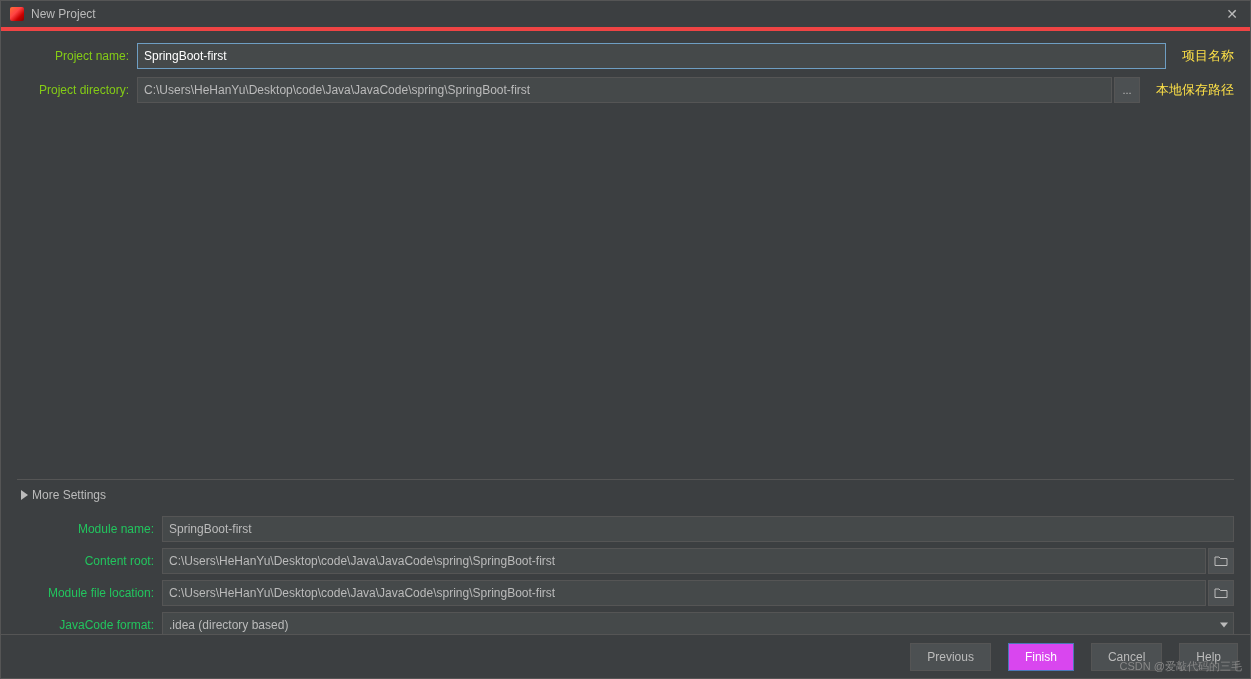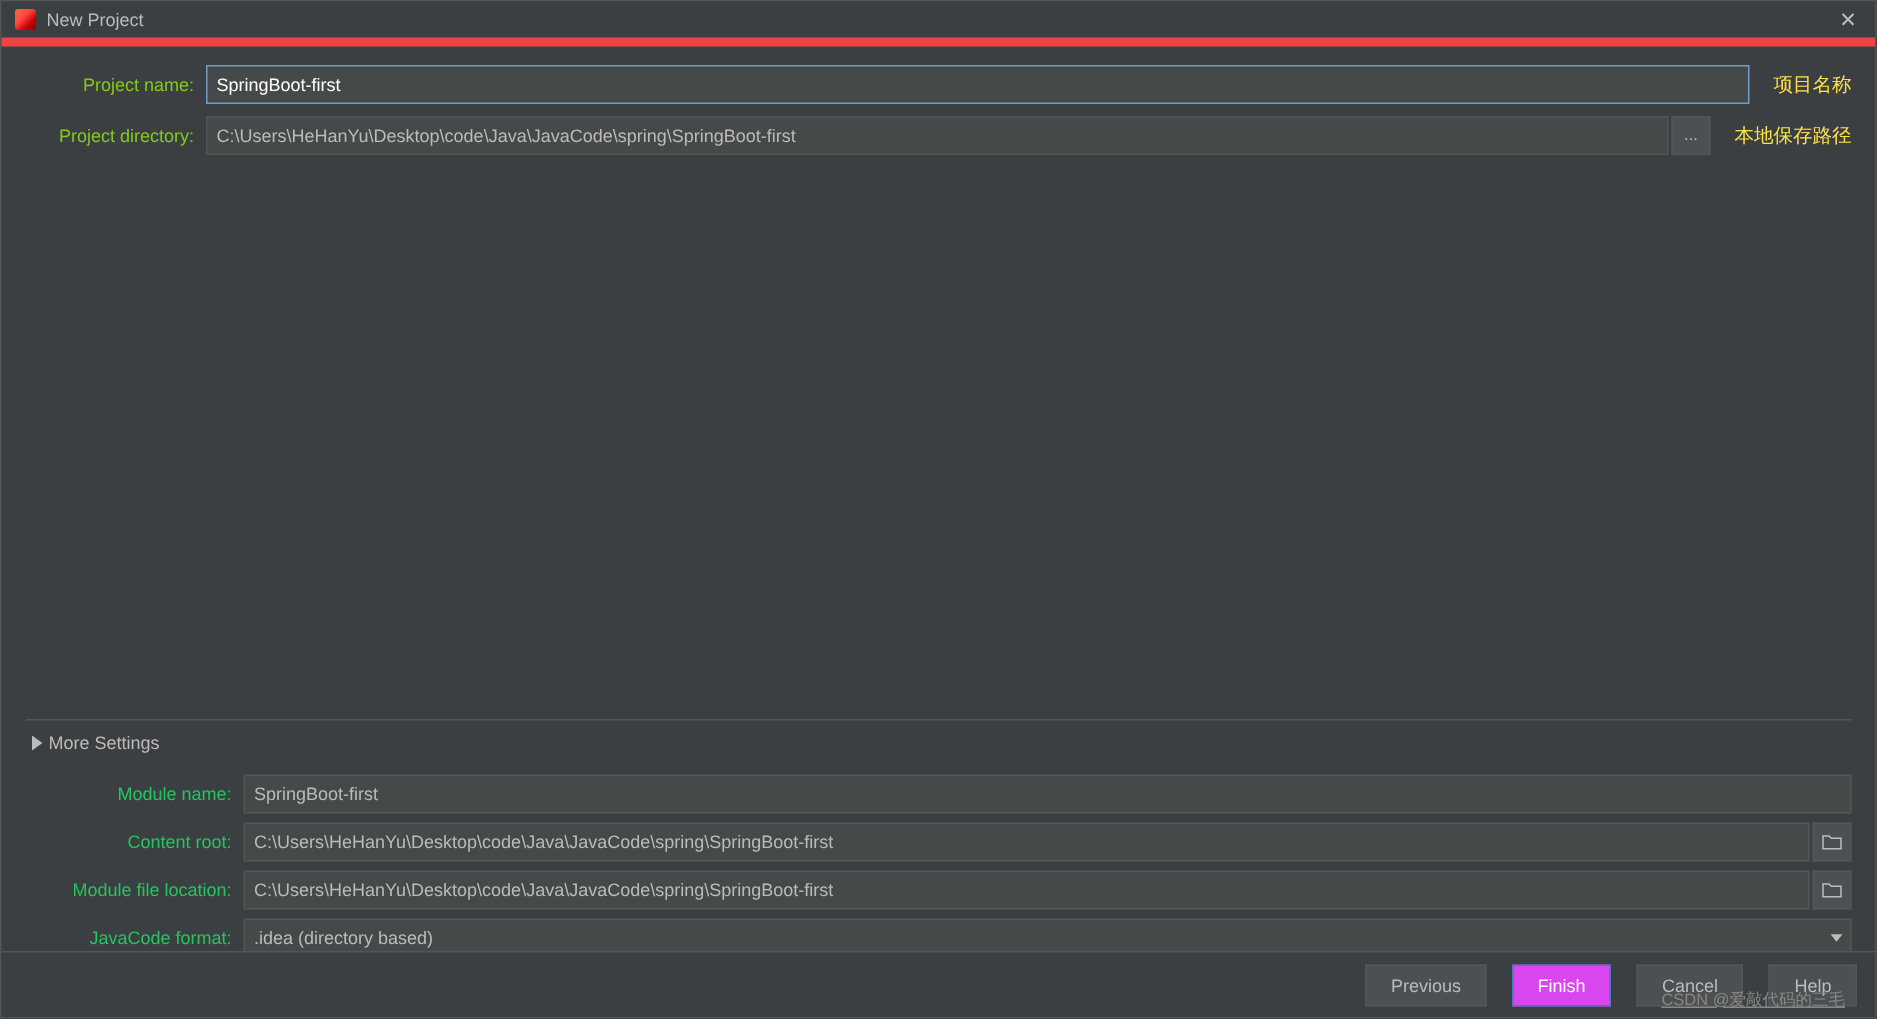--- a/index.html
+++ b/index.html
@@ -26,21 +26,21 @@
       border: 1px solid #555555;
       width: 1251px;
       height: 679px;
       display: flex;
       flex-direction: column;
       position: relative;
     }
 
     .title-bar {
       background: #3c3f41;
-      border-bottom: 6px solid #ef4444;
+      border-bottom: 4px solid #ef4444;
       height: 30px;
       display: flex;
       align-items: center;
       padding: 0 8px;
       justify-content: space-between;
       flex-shrink: 0;
     }
 
     .title-bar-left {
       display: flex;
@@ -299,24 +299,23 @@
 
     .btn-primary {
       background: #d946ef;
       color: #ffffff;
       border-color: #4a78b8;
     }
 
     .watermark {
       position: absolute;
       bottom: 4px;
-      right: 20px;
+      right: 8px;
       color: #888888;
       font-size: 11px;
-      text-decoration: underline;
     }
   </style>
 </head>
 <body>
 
 <div class="dialog">
 
   <div class="title-bar">
     <div class="title-bar-left">
       <div class="title-bar-icon">

